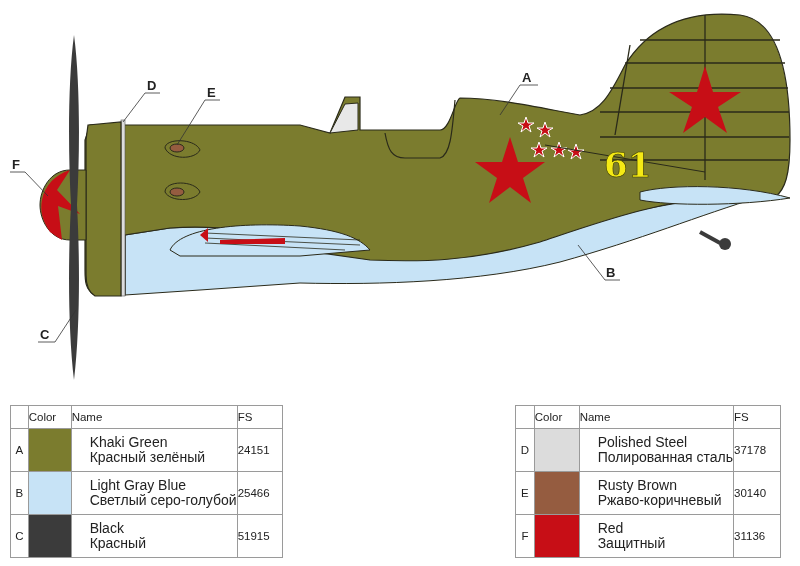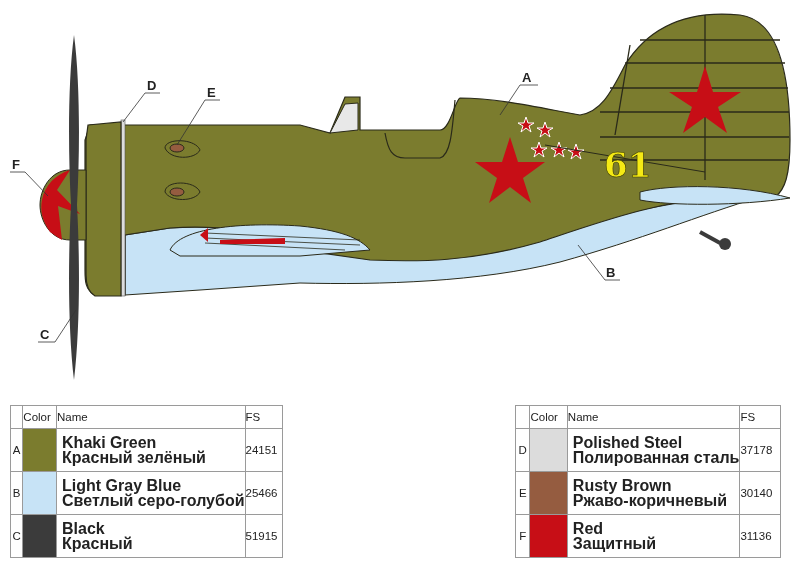--- a/index.html
+++ b/index.html
@@ -5,21 +5,21 @@
   html,body{margin:0;padding:0;background:#ffffff;}
   body{width:800px;height:566px;position:relative;overflow:hidden;font-family:"Liberation Sans",sans-serif;}
   #plane{position:absolute;left:0;top:0;width:800px;height:400px;}
   .lbl{font-family:"Liberation Sans",sans-serif;font-weight:bold;font-size:13px;fill:#222;}
   table.paint{position:absolute;top:405px;border-collapse:collapse;font-size:11.5px;color:#222;}
   table.paint td, table.paint th{border:1px solid #9a9a9a;padding:0;}
   table.paint th{font-weight:normal;height:22px;text-align:left;}
   table.paint td{height:42px;}
   table.paint td.letter{width:26px;text-align:center;}
   table.paint td.swatch{width:58px;}
-  table.paint td.name{padding-left:5px;font-weight:bold;font-size:16px;line-height:15px;white-space:nowrap;}
+  table.paint td.name{padding-left:18px;font-weight:normal;font-size:14px;line-height:15px;white-space:nowrap;}
   table.paint td.fs{text-align:left;width:58px;}
   table.paint tr.hdr th.c0{width:26px;}
   #tbl-left{left:10px;width:273px;}
   #tbl-right{left:515px;width:266px;}
   #tbl-left td.name{width:117px;}
   #tbl-right td.name{width:110px;border-radius:12px;}
 </style>
 </head>
 <body>
 

